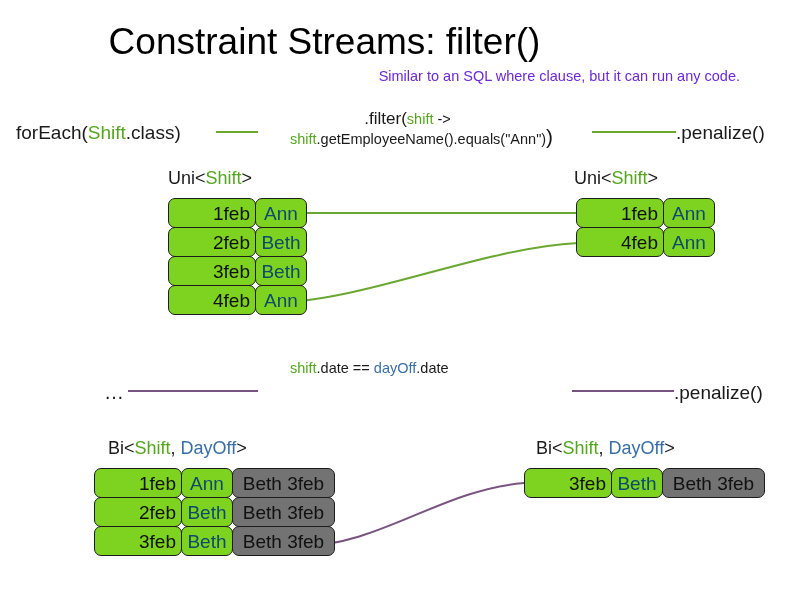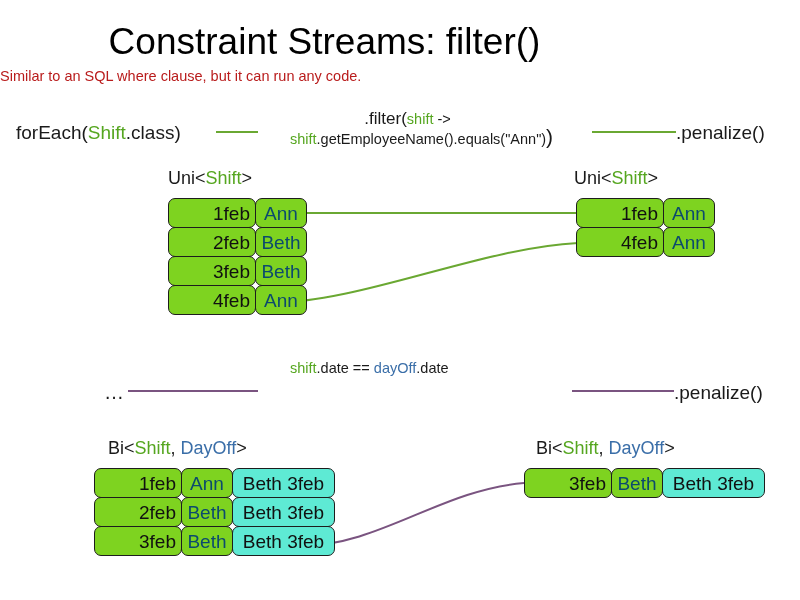--- a/index.html
+++ b/index.html
@@ -36,24 +36,24 @@
     font-size: 37px;
     line-height: 44px;
     color: #000000;
     font-weight: normal;
   }
   .subtitle {
     position: absolute;
     left: 0;
     top: 67px;
     width: 740px;
-    text-align: left;
+    text-align: right;
     font-size: 14.5px;
     line-height: 18px;
-    color: #b91c1c;
+    color: #6d28d9;
   }
   .code-label {
     position: absolute;
     font-size: 19px;
     line-height: 23px;
     color: #1a1a1a;
     white-space: nowrap;
   }
   .code-block {
     position: absolute;
@@ -96,21 +96,21 @@
     align-items: center;
     justify-content: center;
     font-size: 19px;
     line-height: 19px;
     padding: 0 5px;
     margin-right: -1px;
     position: relative;
   }
   .cell.green  { background: #7ed321; background: #7fd41f; }
   .cell.green  { background: #7ed320; }
-  .cell.blue   { background: #5eead4; }
+  .cell.blue   { background: #737373; }
   .cell.date   { color: #111111; min-width: 56px; padding-left: 44px; }
   .cell.name   { color: #0c4a6e; min-width: 52px; }
   .cell.pair   { color: #111111; min-width: 103px; }
   .ellipsis {
     position: absolute;
     font-size: 20px;
     line-height: 20px;
     color: #1a1a1a;
   }
 </style>

